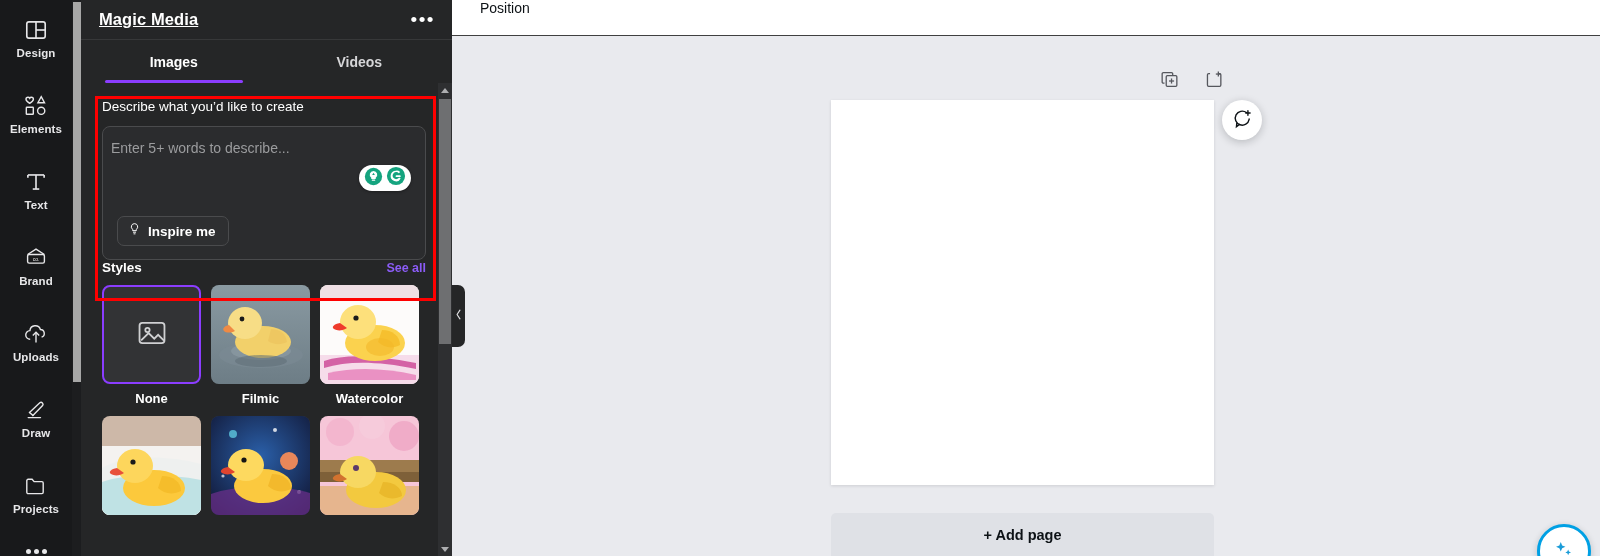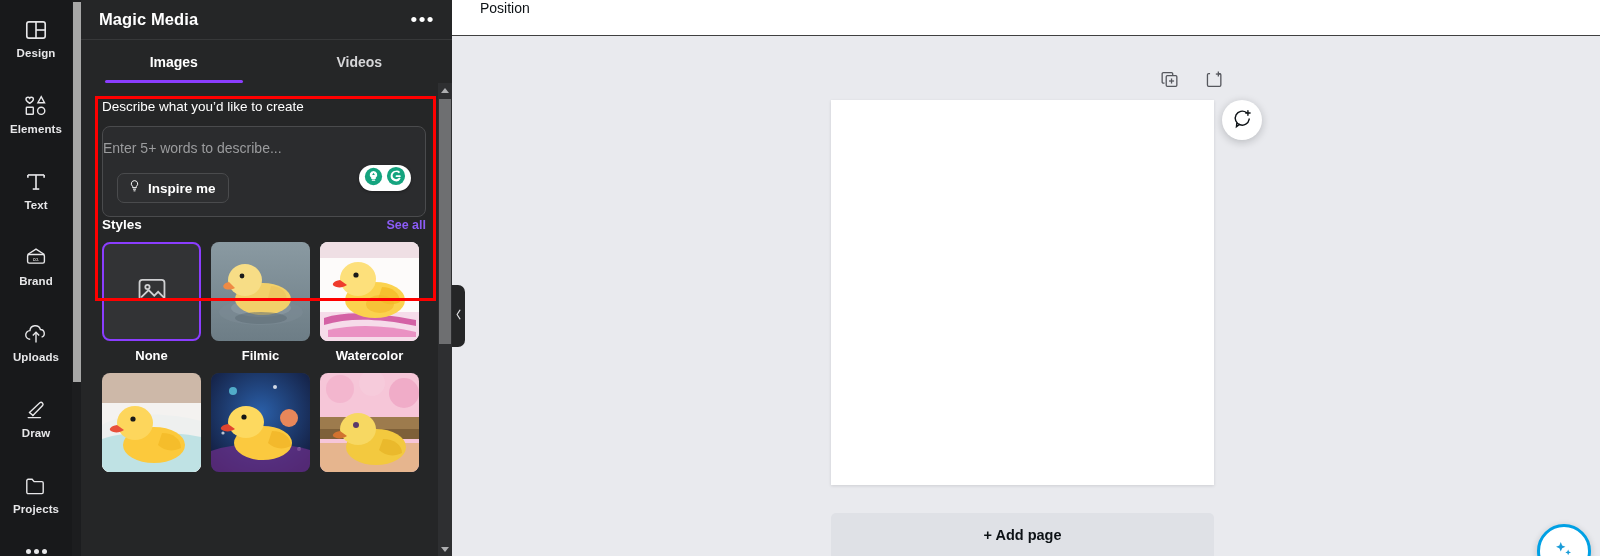--- a/index.html
+++ b/index.html
@@ -46,21 +46,21 @@
   .panel {
     position: absolute; left: 81px; top: 0; width: 371px; height: 556px;
     background: #252627; color: #fff;
     display: flex; flex-direction: column;
   }
   .panel-head {
     height: 40px; flex: none; display: flex; align-items: center;
     justify-content: space-between; padding: 0 15px 0 18px;
     border-bottom: 1px solid #373839;
   }
-  .panel-title { font-size: 16.5px; font-weight: 700; color: #fff; letter-spacing: .1px;}
+  .panel-title { font-size: 16.5px; font-weight: 700; color: #fff; letter-spacing: .1px; text-decoration: underline;}
   .panel-more { color:#fff; font-size:19px; letter-spacing:1.5px; line-height:10px; cursor:pointer; padding:6px 2px;}
 
   .tabs { height: 43px; flex:none; display: flex; }
   .tab {
     flex: 1; display: flex; align-items: center; justify-content: center;
     font-size: 14px; font-weight: 700; color: #d6d6d8; cursor: pointer;
     position: relative;
   }
   .tab.active { color: #fff; }
   .tab.active::after {
@@ -79,21 +79,21 @@
     position: absolute; left: 95px; top: 96px; width: 341px; height: 205px;
     border: 3px solid #ff0000; z-index: 40; pointer-events: none;
   }
 
   .section-title {
     font-size: 13.5px; font-weight: 400; color: #fff; margin-bottom: 12px;
   }
 
   .prompt-wrap {
     background: #2b2c2e; border: 1px solid #4a4b4d; border-radius: 8px;
-    height: 91px; position: relative; padding: 13px 0;
+    height: 134px; position: relative; padding: 13px 8px;
   }
   .prompt-ph { font-size: 14px; color: #9b9c9e; }
   .grammarly {
     position: absolute; right: 14px; top: 38px;
     background: #fff; border-radius: 14px; height: 26px; padding: 0 5px;
     display: flex; align-items: center; gap: 3px; cursor: pointer;
     box-shadow: 0 1px 3px rgba(0,0,0,.35);
   }
   .inspire {
     position: absolute; left: 14px; bottom: 13px;

